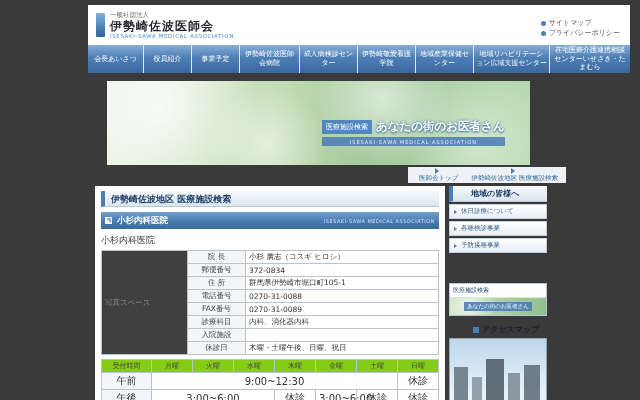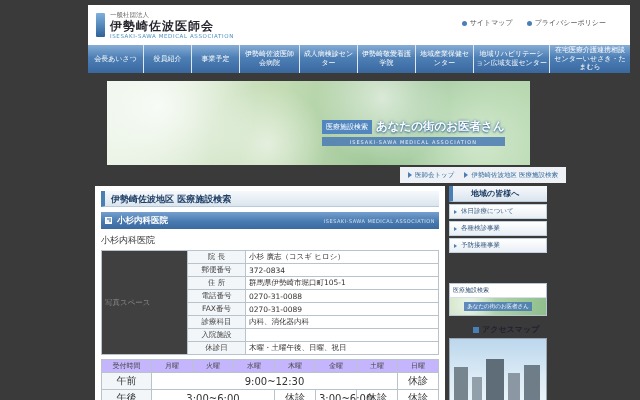--- a/index.html
+++ b/index.html
@@ -7,21 +7,21 @@
   body { background:#3a3a3a; font-family:"DejaVu Sans","Liberation Sans",sans-serif; color:#333; }
   .site { width:542px; margin:5px 0 0 88px; }
 
   
   .hdr { background:#fff; height:40px; position:relative; display:flex; align-items:center; padding-left:8px; }
   .logo { display:flex; align-items:center; gap:5px; text-decoration:none; color:inherit; }
   .logo-mark { width:9px; height:24px; background:linear-gradient(180deg,#7fb0dd,#2f6299); border-radius:1px; }
   .logo-type { font-size:6.5px; color:#666; }
   .logo-name { font-size:12px; font-weight:bold; color:#26262e; letter-spacing:1px; line-height:1.05; }
   .logo-en { font-size:5.5px; color:#4a8fc0; letter-spacing:.6px; }
-  .hdr-links { position:absolute; right:24px; top:13px; display:flex; gap:14px; }
+  .hdr-links { position:absolute; right:10px; top:13px; display:flex; gap:0;flex-direction:column; }
   .hdr-link { display:flex; align-items:center; gap:3px; font-size:7px; color:#555; text-decoration:none; cursor:pointer; }
   .dot { width:5px; height:5px; border-radius:50%; background:#4a7fb5; display:inline-block; }
 
   
   .nav { display:flex; height:28px; background:#fff; }
   .nav a { display:flex; align-items:center; justify-content:center; text-align:center;
     color:#fff; font-size:7px; line-height:1.25; padding:0 2px; text-decoration:none; cursor:pointer;
     background:linear-gradient(180deg,#86add6 0%,#4d7fb5 45%,#39689f 100%); border-right:1px solid #dfe8f1; }
   .nav a:nth-child(1){flex:0 0 56px} .nav a:nth-child(2){flex:0 0 48px} .nav a:nth-child(3){flex:0 0 48px}
   .nav a:nth-child(4){flex:0 0 60px} .nav a:nth-child(5){flex:0 0 58px} .nav a:nth-child(6){flex:0 0 58px}
@@ -40,21 +40,21 @@
   .hero-line { display:flex; align-items:flex-end; gap:4px; }
   .hero-badge { background:#5286bf; color:#fff; font-size:7px; padding:2px 4px; }
   .hero-title { color:#fff; font-size:11.5px; font-weight:bold; text-shadow:0 1px 2px #3a6f9e,0 0 3px #3a6f9e; white-space:nowrap; }
   .hero-ribbon { margin-top:3px; background:rgba(78,125,180,.88); color:#e7f0fa; font-size:5px; letter-spacing:1px; text-align:center; padding:1.5px 0; }
 
   
   .bc-strip { height:16px; margin-top:2px; display:flex; justify-content:flex-end; padding-right:64px; }
   .bc { display:flex; align-items:center; gap:10px; background:#eef2f6; padding:0 8px; }
   .tri { width:0; height:0; border-left:4px solid #4a7fb5; border-top:3px solid transparent; border-bottom:3px solid transparent; display:inline-block; }
   .bc a { font-size:6.5px; color:#33679b; text-decoration:none; margin-left:3px; cursor:pointer; }
-  .bc-item { display:flex; align-items:center; }
+  .bc-item { display:flex; align-items:center;flex-direction:column; }
 
   
   .row { display:flex; margin-top:3px; padding-left:7px; gap:4px; align-items:flex-start; }
   .panel { background:#fff; width:350px; padding:5px 6px 10px 6px; }
 
   .sec-bar { height:16px; line-height:16px; background:linear-gradient(180deg,#f6f9fc,#dbe5ee);
     border-left:4px solid #4a7fb5; border-bottom:1px solid #b8c9da; font-size:9px; font-weight:bold; color:#1f3f66; padding-left:6px; }
   .clinic-bar { margin-top:5px; height:17px; display:flex; align-items:center;
     background:linear-gradient(180deg,#759fce 0%,#4a7bb0 55%,#3a6aa0 100%); padding:0 4px; }
   .cb-icon { width:7px; height:7px; border:1px solid #fff; background:linear-gradient(45deg,rgba(255,255,255,.9) 50%,rgba(255,255,255,.35) 50%); margin-right:5px; }
@@ -64,21 +64,21 @@
 
   table { border-collapse:collapse; width:100%; table-layout:fixed; }
   td,th { border:1px solid #b9c3cc; font-size:7.5px; font-weight:normal; padding:1px 3px; }
   .dt { margin-top:3px; }
   .dt td { height:11px; }
   .dt .photo { width:86px; text-align:left; vertical-align:middle; color:#8a8a8a; background:#404040; }
   .dt .lbl { width:58px; text-align:center; background:#f2f6f9; color:#444; }
   .dt .val { text-align:left; background:#fff; }
 
   .sch { margin-top:4px; }
-  .sch th { background:#c4b5fd; color:#444; height:12px; text-align:center; font-size:7px; }
+  .sch th { background:#84cc16; color:#444; height:12px; text-align:center; font-size:7px; }
   .sch th:first-child { width:50px; }
   .sch td { height:12px; text-align:center; font-size:10px; }
   .sch .rlabel { background:#f2f6f9; }
 
   
   .sb { width:98px; }
   .sb-title { background:linear-gradient(180deg,#f6f9fc,#dbe5ee); border-left:4px solid #4a7fb5; border-bottom:1px solid #b8c9da;
     height:16px; line-height:16px; font-size:8px; font-weight:bold; color:#1f3f66; padding-left:18px; }
   .sb-item { display:flex; align-items:center; gap:4px; height:15px; margin-top:2px; padding-left:4px;
     background:linear-gradient(180deg,#ffffff,#e8eff5); border:1px solid #c3d0dd; font-size:6.5px; color:#33577e; text-decoration:none; cursor:pointer; }

